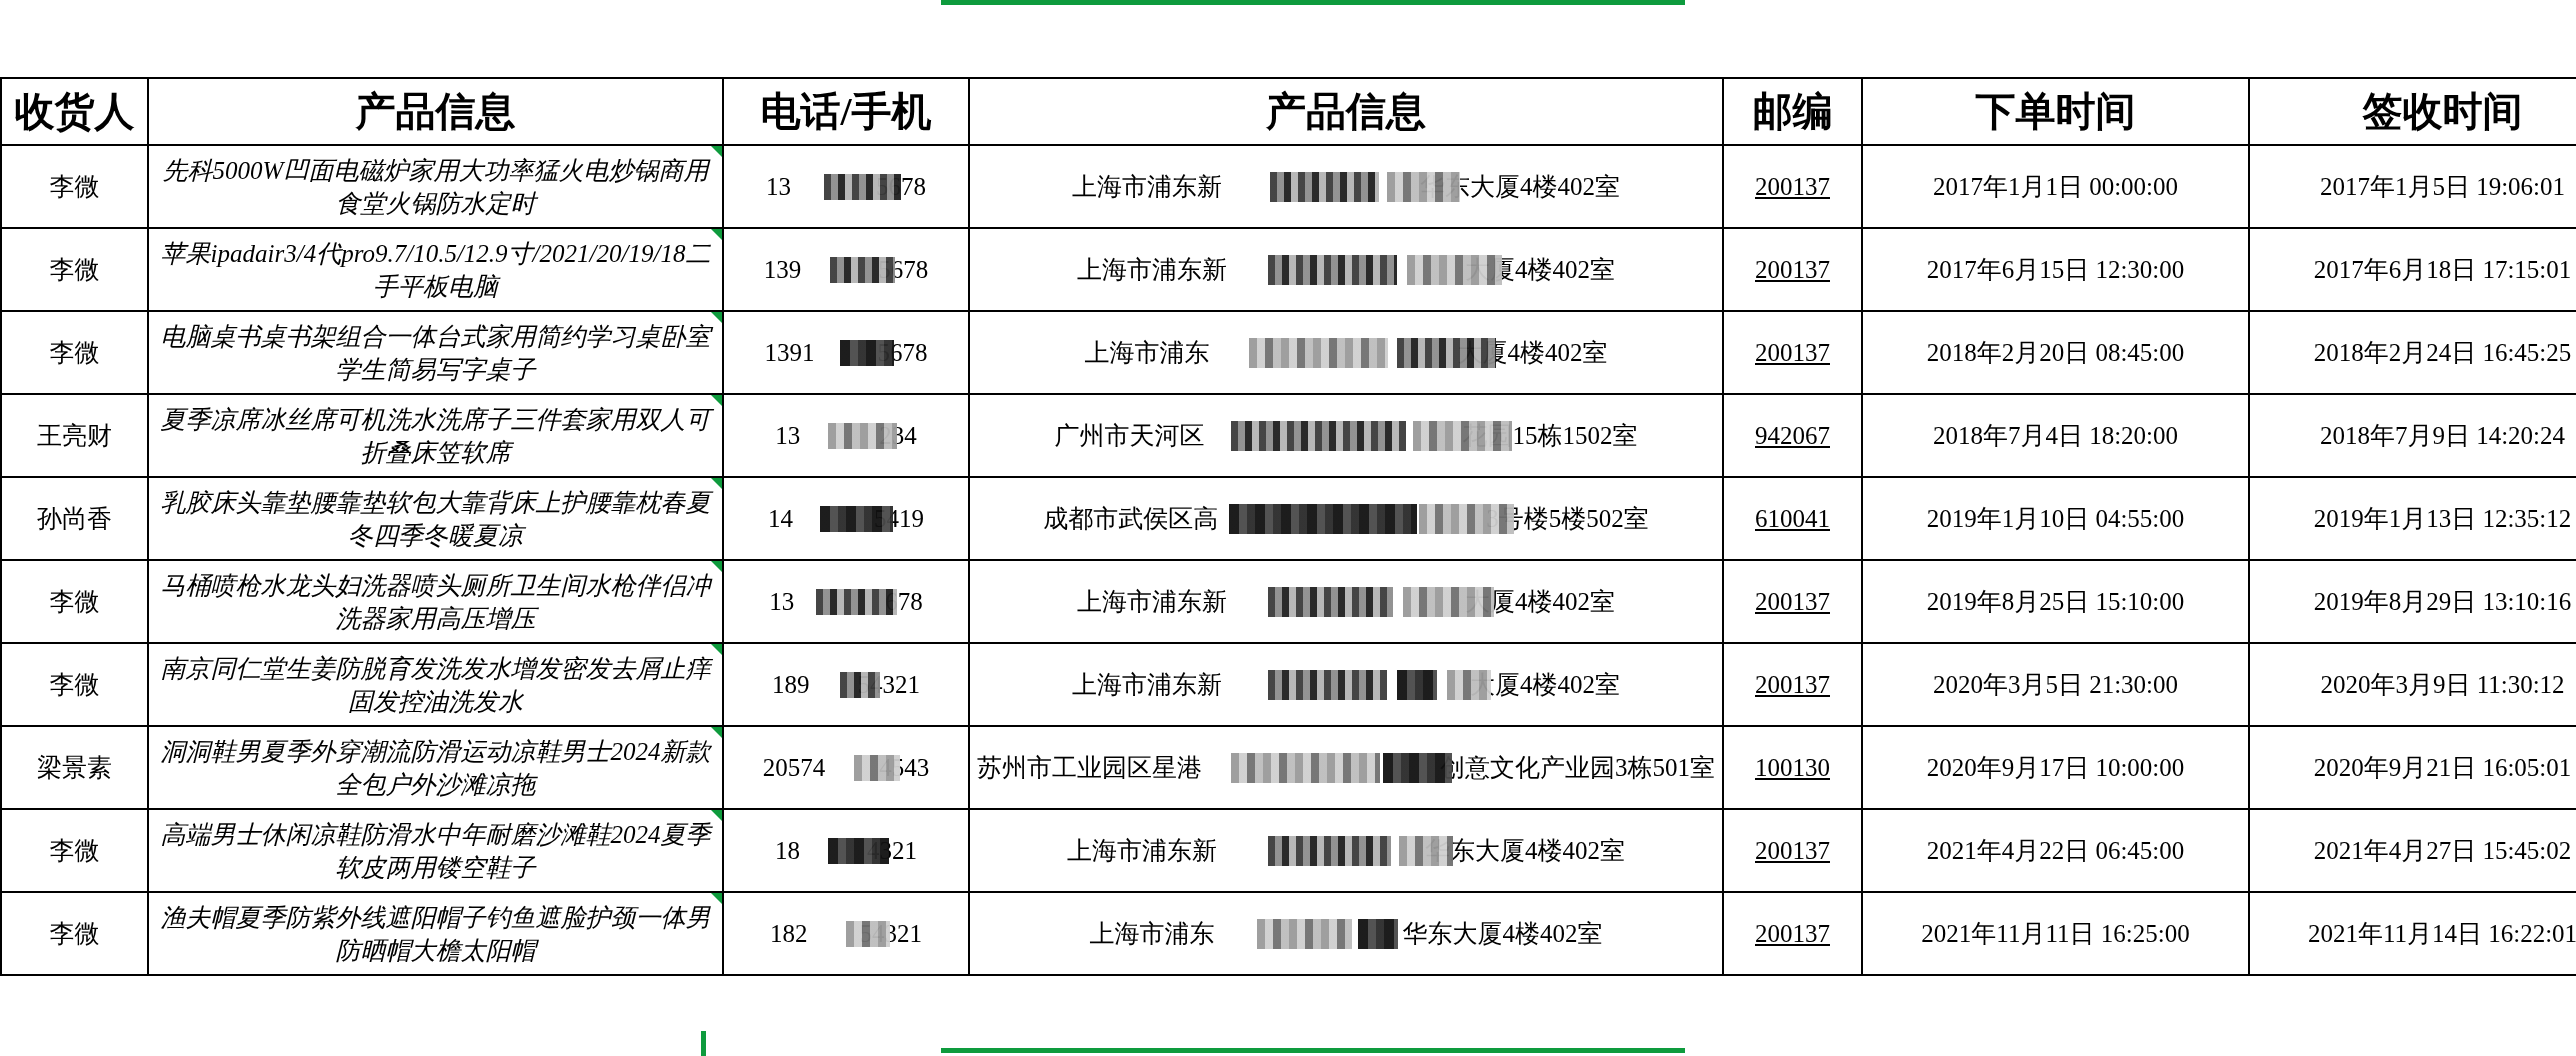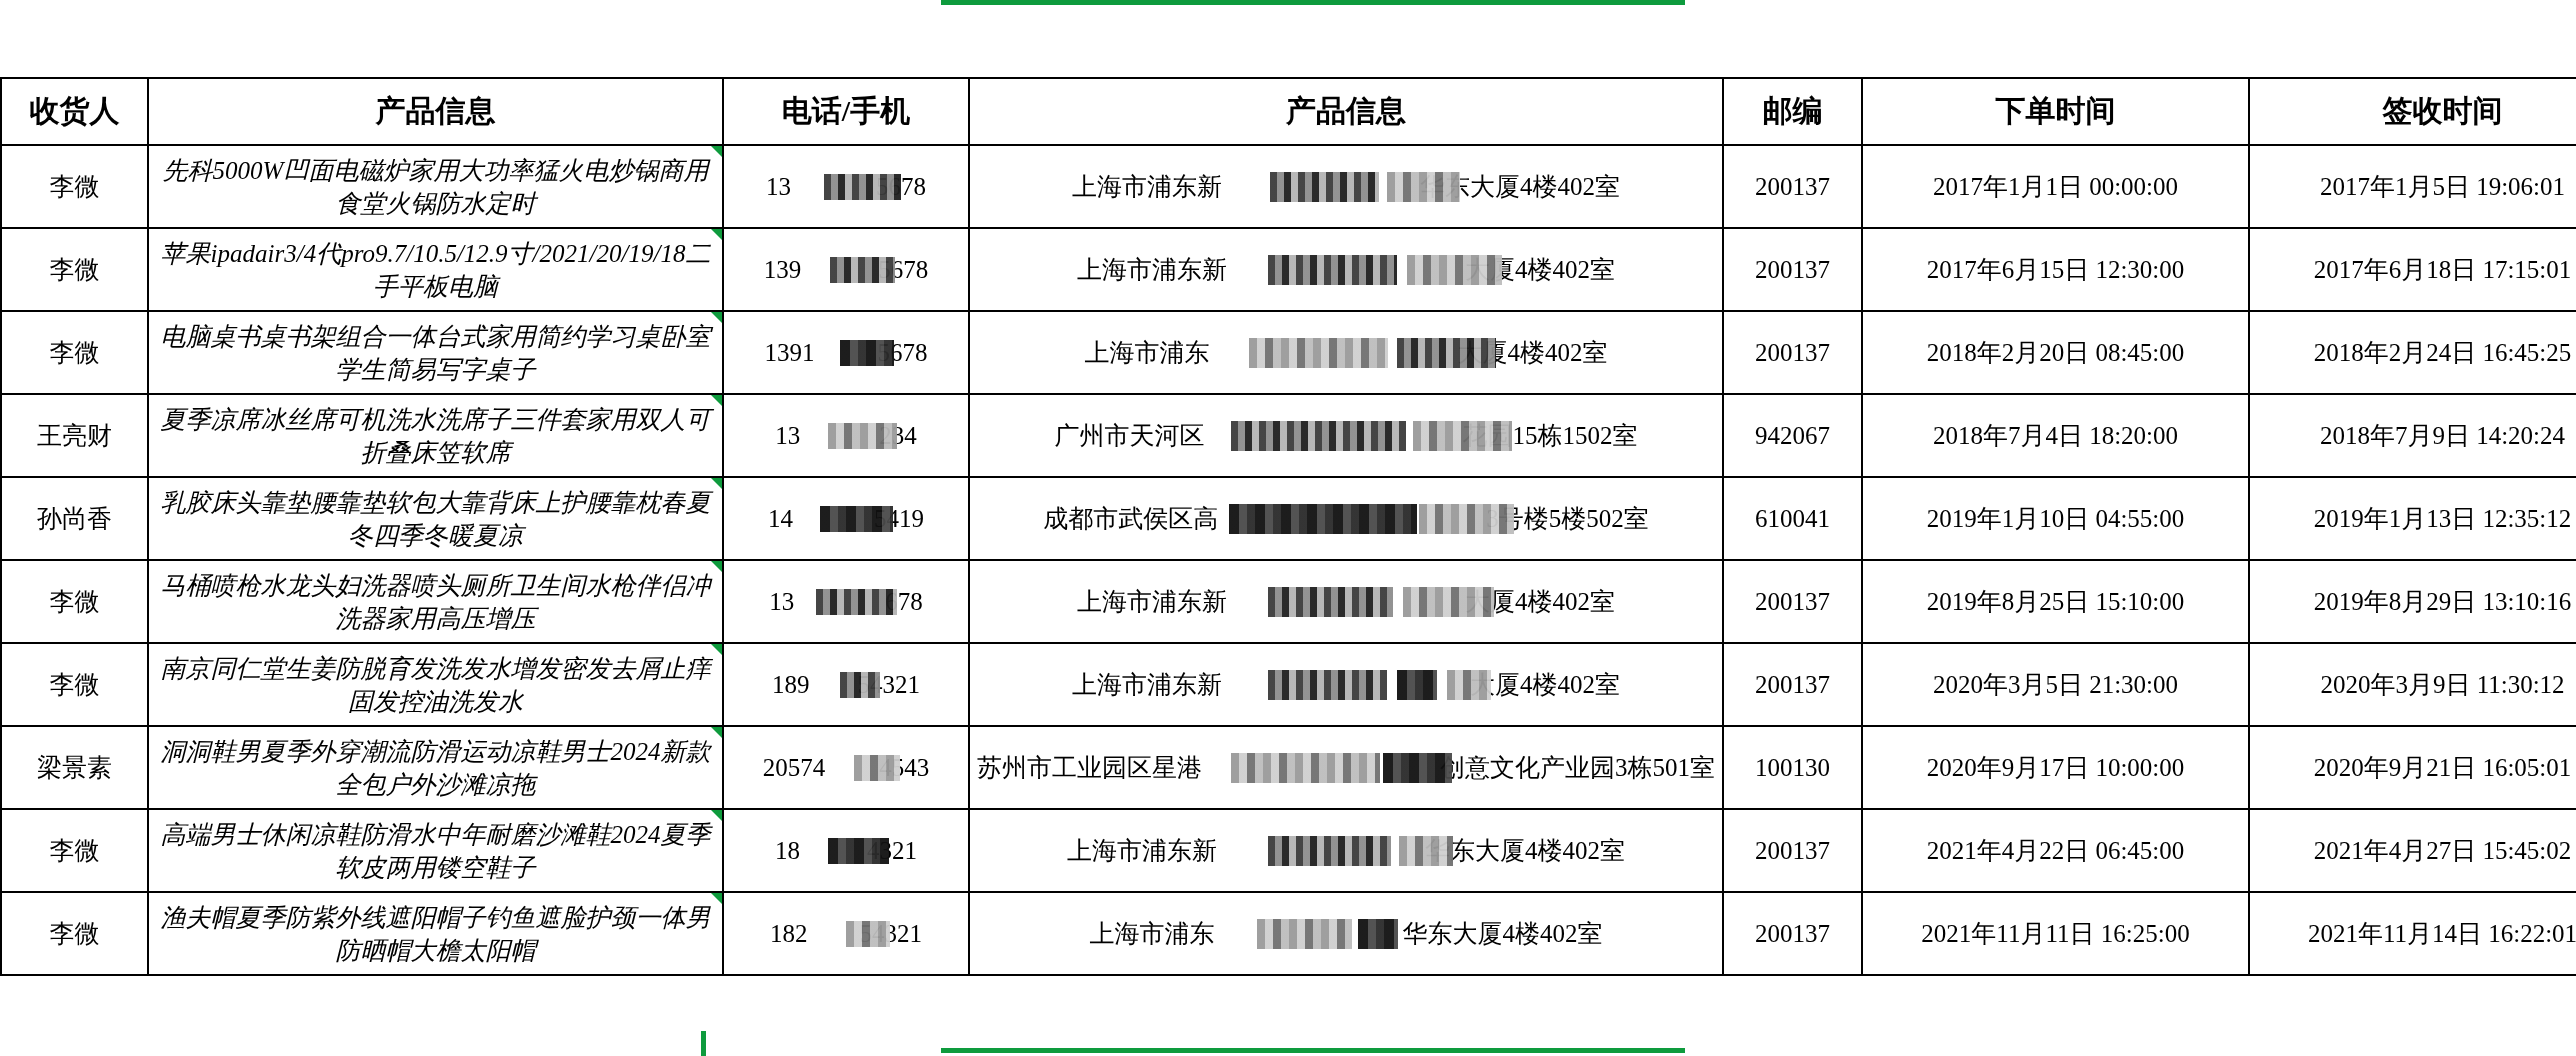--- a/index.html
+++ b/index.html
@@ -48,34 +48,34 @@
   }
   table.grid th, table.grid td {
     border: 2px solid #000000;
     text-align: center;
     vertical-align: middle;
     color: #000000;
     padding: 2px 4px;
     background: #ffffff;
   }
   table.grid th {
-    font-size: 30px;
+    font-size: 40px;
     font-weight: bold;
     height: 61px;
   }
   table.grid td {
     font-size: 25px;
     height: 77px;
     line-height: 1.32;
   }
   td.recv { font-size: 26px; margin-top: 44px; }
   td.product { font-size: 25px; padding-left: 10px; padding-right: 10px; font-style: italic; }
   td.phone { font-size: 25px; position: relative; }
   td.addr { font-size: 26px; position: relative; }
-  td.zip { font-size: 25px; }
+  td.zip { font-size: 25px; text-decoration: underline; }
   td.dt { font-size: 24px; }
 
   
   .redact {
     display: inline-block;
     vertical-align: middle;
     height: 24px;
     margin: 0 1px;
     background:
       repeating-linear-gradient(90deg,

